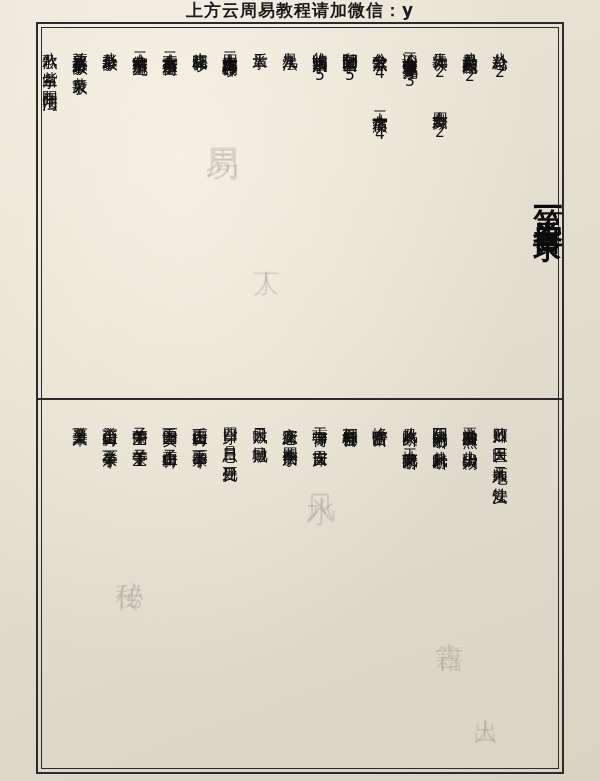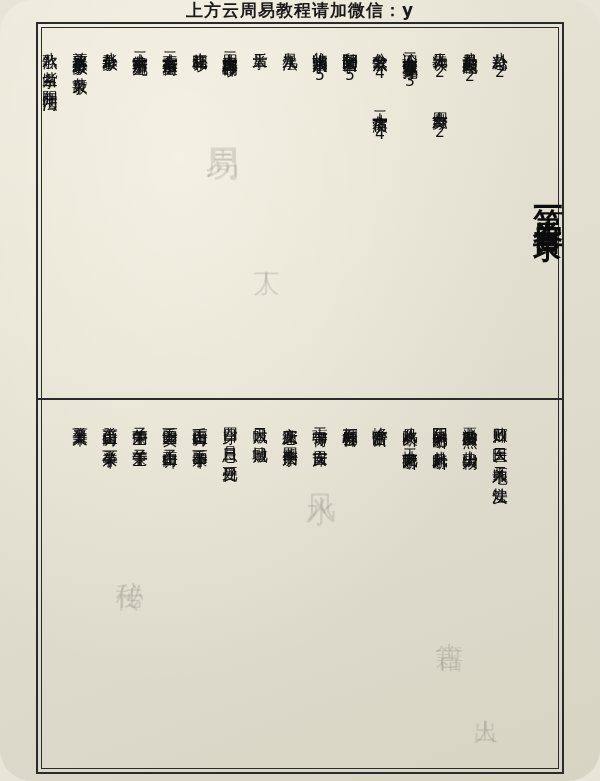--- a/index.html
+++ b/index.html
@@ -14,21 +14,20 @@
     font-family: "DejaVu Sans", sans-serif;
     position: relative;
   }
   
   #page {
     position: absolute;
     inset: 0;
     background:
       radial-gradient(ellipse at 30% 20%, rgba(255,252,240,0.55), rgba(0,0,0,0) 60%),
       linear-gradient(160deg, #e9e5d7 0%, #e4e0d1 35%, #dedacb 70%, #d8d4c4 100%);
-    border-radius: 32px;
   }
   
   .bleed {
     position: absolute;
     color: rgba(90,90,80,0.16);
     font-family: "DejaVu Sans", sans-serif;
     writing-mode: vertical-rl;
     text-orientation: upright;
     letter-spacing: 2px;
     pointer-events: none;

